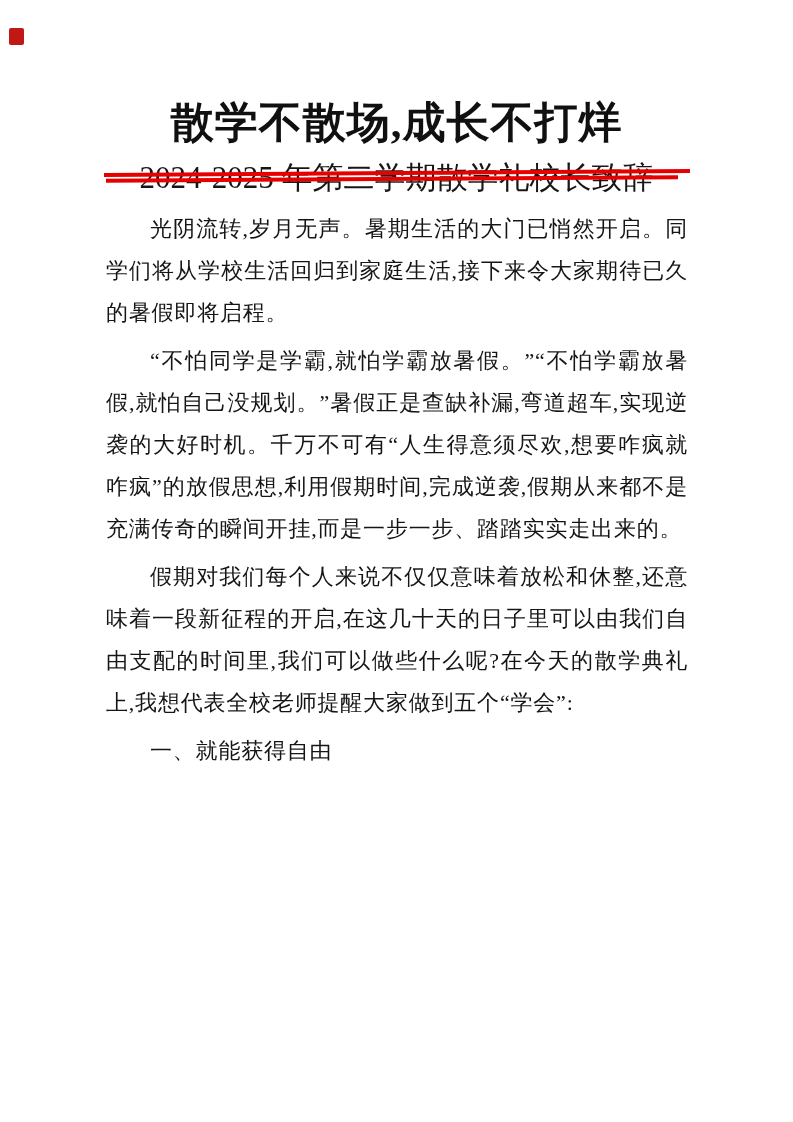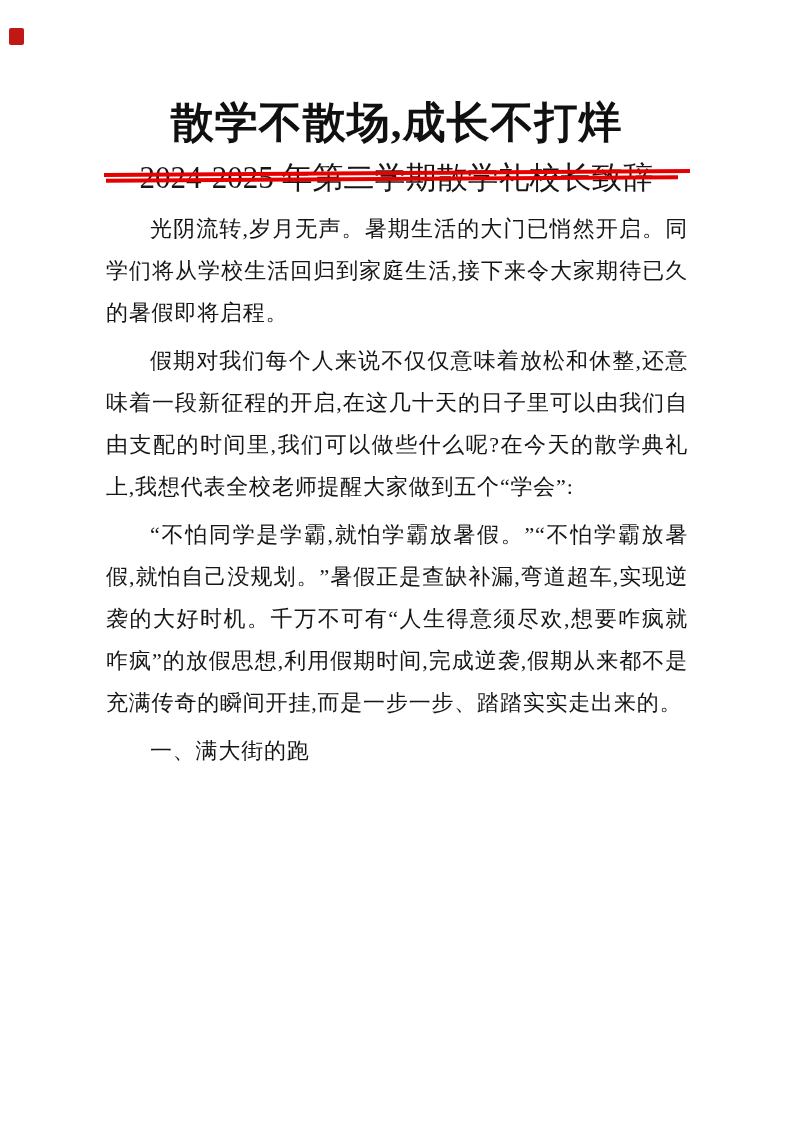--- a/index.html
+++ b/index.html
@@ -94,18 +94,18 @@
 
   <div class="doc-title">散学不散场,成长不打烊</div>
 
   <div class="doc-subtitle">2024-2025 年第二学期散学礼校长致辞</div>
 
   <div class="strike-line line1"></div>
   <div class="strike-line line2"></div>
 
   <div class="doc-body">
       <p class="para">光阴流转,岁月无声。暑期生活的大门已悄然开启。同学们将从学校生活回归到家庭生活,接下来令大家期待已久的暑假即将启程。</p>
+      <p class="para">“不怕同学是学霸,就怕学霸放暑假。”“不怕学霸放暑假,就怕自己没规划。”暑假正是查缺补漏,弯道超车,实现逆袭的大好时机。千万不可有“人生得意须尽欢,想要咋疯就咋疯”的放假思想,利用假期时间,完成逆袭,假期从来都不是充满传奇的瞬间开挂,而是一步一步、踏踏实实走出来的。</p>
       <p class="para">假期对我们每个人来说不仅仅意味着放松和休整,还意味着一段新征程的开启,在这几十天的日子里可以由我们自由支配的时间里,我们可以做些什么呢?在今天的散学典礼上,我想代表全校老师提醒大家做到五个“学会”:</p>
-      <p class="para">“不怕同学是学霸,就怕学霸放暑假。”“不怕学霸放暑假,就怕自己没规划。”暑假正是查缺补漏,弯道超车,实现逆袭的大好时机。千万不可有“人生得意须尽欢,想要咋疯就咋疯”的放假思想,利用假期时间,完成逆袭,假期从来都不是充满传奇的瞬间开挂,而是一步一步、踏踏实实走出来的。</p>
-      <p class="para">一、满大街的跑</p>
+      <p class="para">一、就能获得自由</p>
     </div>
 
 </div>
 
 </body></html>

